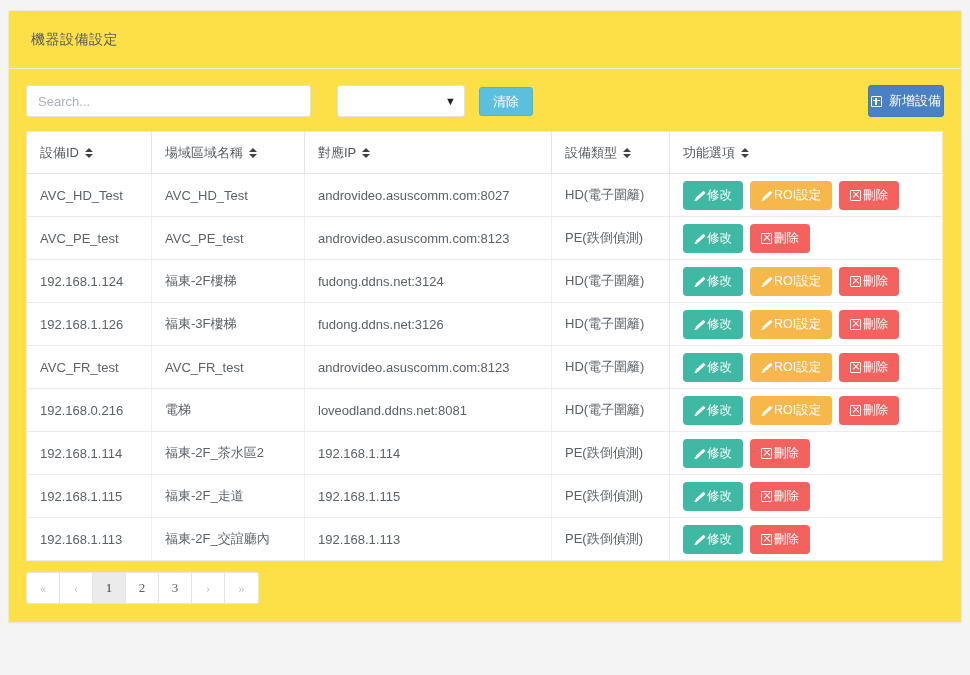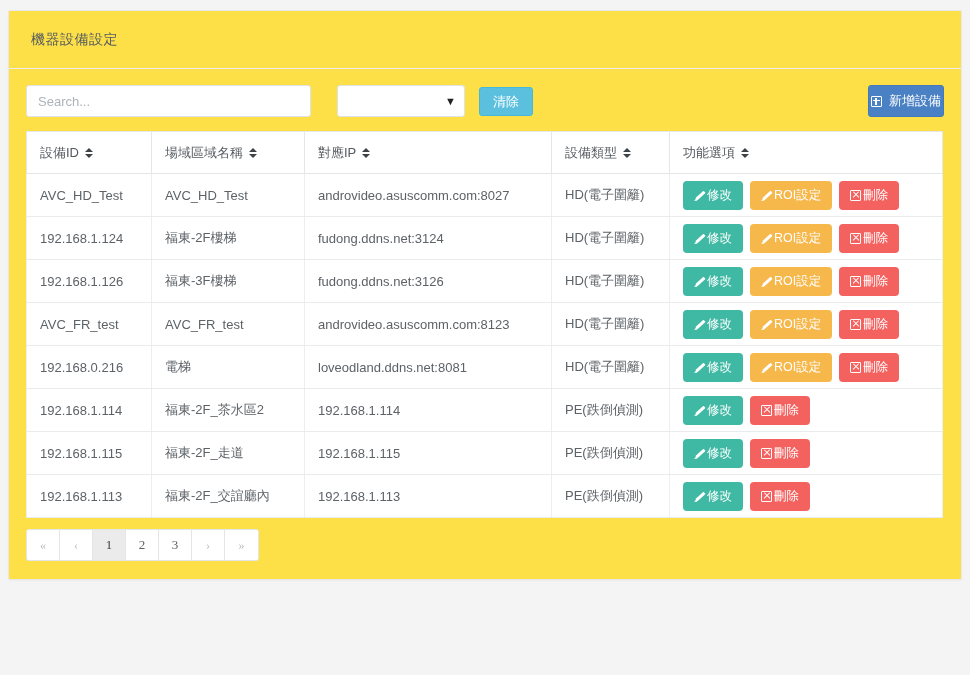--- a/index.html
+++ b/index.html
@@ -344,20 +344,38 @@
                     <span>ROI設定</span>
                   </button>
                   <button class="act-btn act-del">
                     <span class="ico-sq cross"></span>
                     <span>刪除</span>
                   </button>
                 </div>
               </td>
             </tr>
             <tr>
+              <td>AVC_PE_test</td>
+              <td>AVC_PE_test</td>
+              <td>androvideo.asuscomm.com:8123</td>
+              <td>PE(跌倒偵測)</td>
+              <td>
+                <div class="actions">
+                  <button class="act-btn act-edit">
+                    <span class="ico-pencil"></span>
+                    <span>修改</span>
+                  </button>
+                  <button class="act-btn act-del">
+                    <span class="ico-sq cross"></span>
+                    <span>刪除</span>
+                  </button>
+                </div>
+              </td>
+            </tr>
+            <tr>
               <td>192.168.1.124</td>
               <td>福東-2F樓梯</td>
               <td>fudong.ddns.net:3124</td>
               <td>HD(電子圍籬)</td>
               <td>
                 <div class="actions">
                   <button class="act-btn act-edit">
                     <span class="ico-pencil"></span>
                     <span>修改</span>
                   </button>

